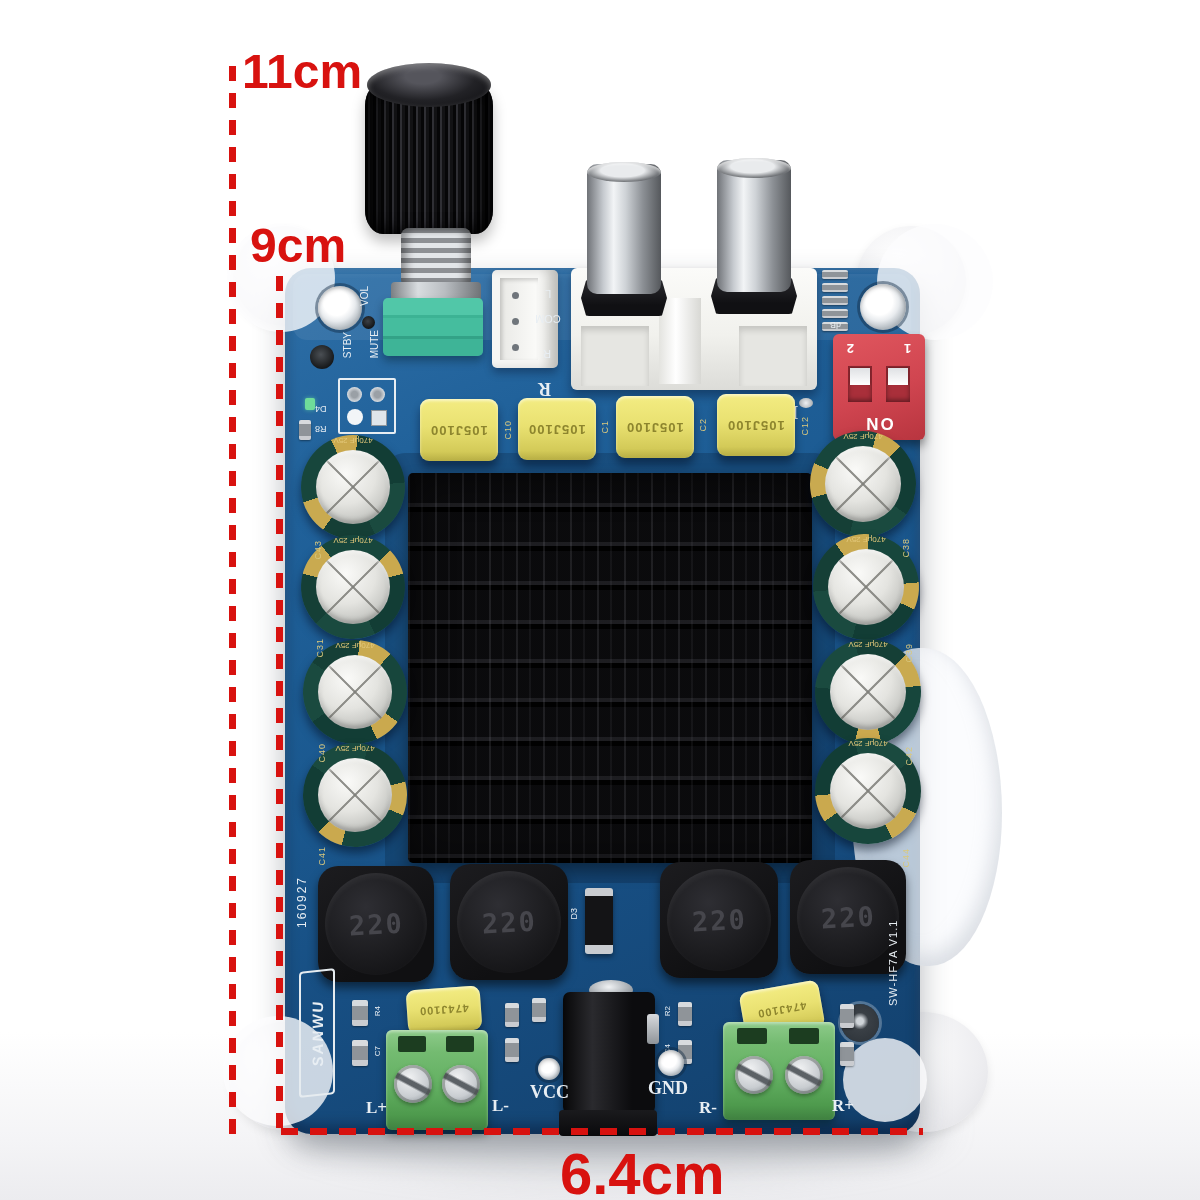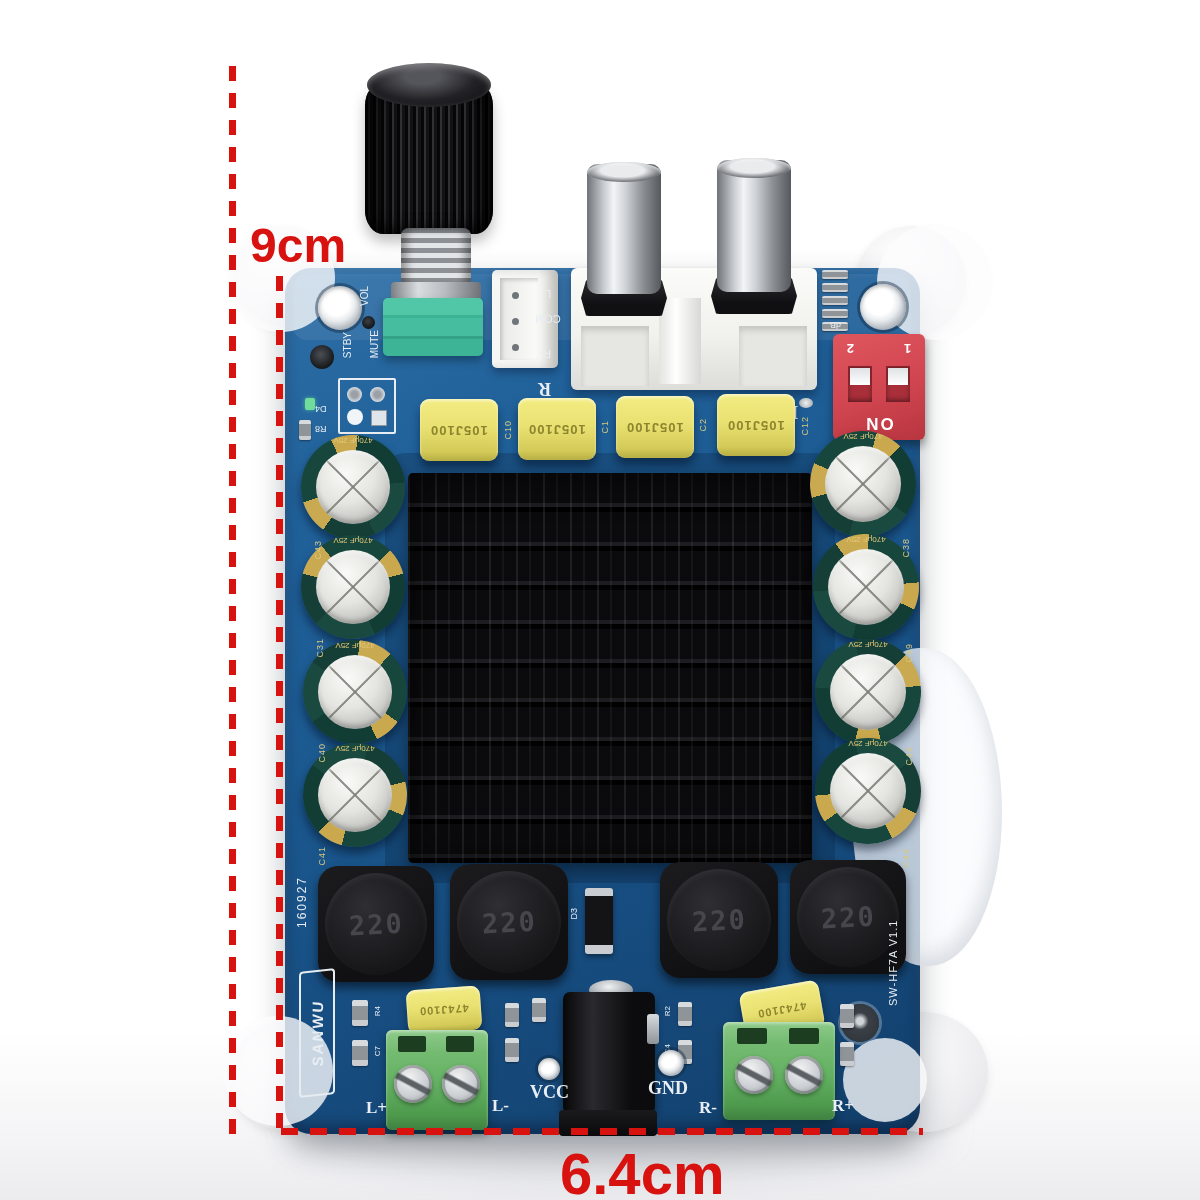--- a/index.html
+++ b/index.html
@@ -317,20 +317,21 @@
     <div class="abs" style="left:274px;top:842px;width:98px;height:26px;border-radius:4px;background:linear-gradient(180deg,#1a1a1d,#0a0a0c);"></div>
 
     <div class="abs hole" style="left:253px;top:790px;width:22px;height:22px;"></div>
     <div class="abs hole" style="left:373px;top:782px;width:26px;height:26px;"></div>
     <span class="abs silk serif" style="left:245px;top:814px;font-size:18px;">VCC</span>
     <span class="abs silk serif" style="left:363px;top:810px;font-size:18px;">GND</span>
 
   </div>
 
   <div class="abs vdash" style="left:229px;top:66px;height:1074px;"></div>
+  <span class="abs dim-label" style="left:242px;top:44px;font-size:48px;">11cm</span>
 
   <div class="abs vdash" style="left:276px;top:276px;height:856px;"></div>
   <span class="abs dim-label" style="left:250px;top:218px;font-size:48px;">9cm</span>
 
   <div class="abs hdash" style="left:281px;top:1128px;width:642px;"></div>
   <span class="abs dim-label" style="left:560px;top:1140px;font-size:58px;">6.4cm</span>
 
 </div>
 
 </body></html>

